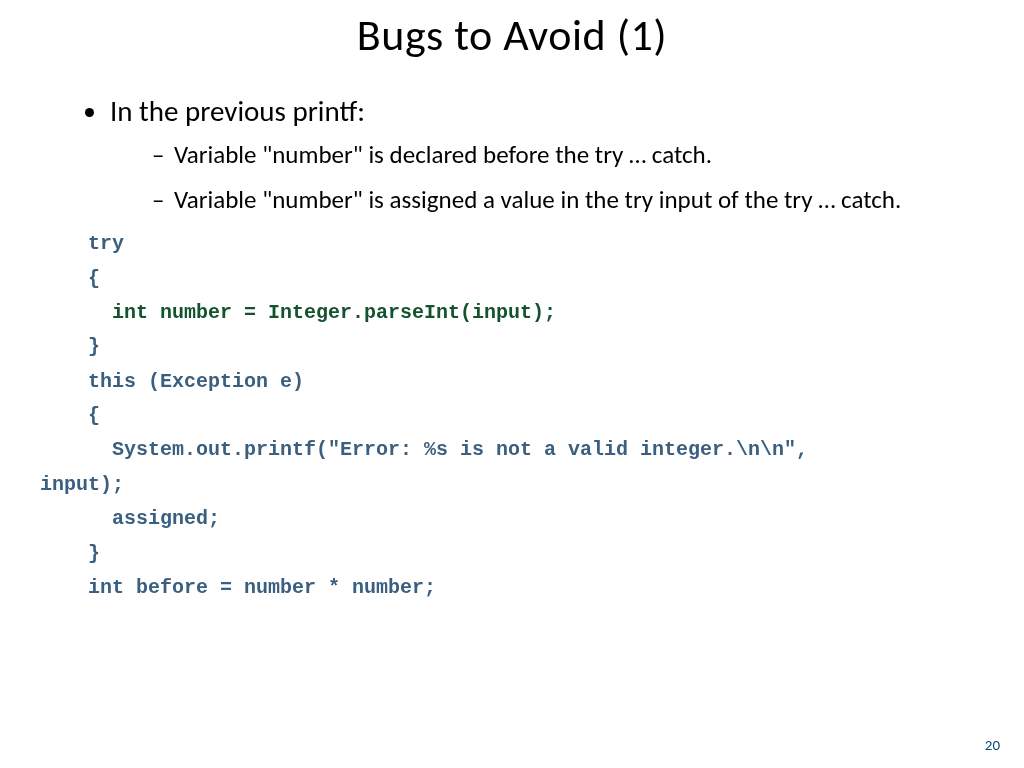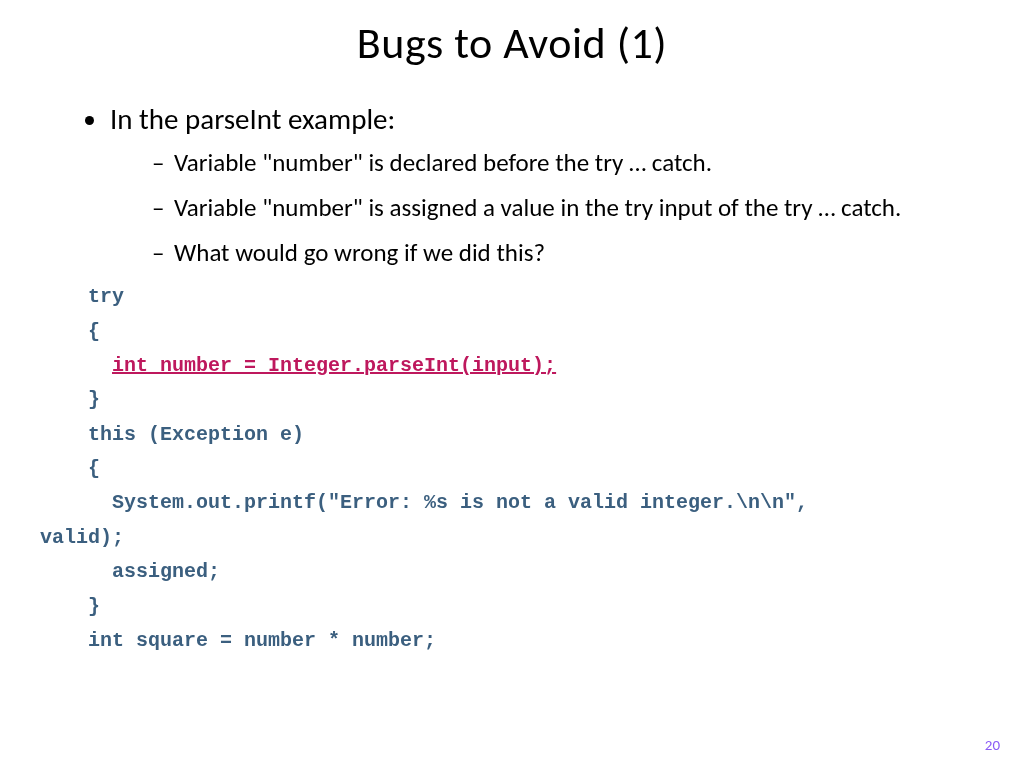--- a/index.html
+++ b/index.html
@@ -16,21 +16,21 @@
     position: relative;
     width: 1024px;
     height: 768px;
     box-sizing: border-box;
   }
   .title {
     text-align: center;
     font-size: 44px;
     font-weight: 400;
     margin: 0;
-    padding-top: 16px;
+    padding-top: 8px;
     letter-spacing: 0.5px;
   }
   .body {
     padding: 30px 70px 0 70px;
   }
   ul.level1 {
     list-style: disc;
     margin: 0;
     padding-left: 40px;
     font-size: 29px;
@@ -59,61 +59,58 @@
     font-family: "Courier New", Courier, monospace;
     font-size: 20px;
     font-weight: 700;
     white-space: pre;
     line-height: 1.72;
     margin-top: 10px;
     margin-left: -30px;
     color: #2f4f6f;
   }
   .code .blue { color: #3b5f7f; }
-  .code .red  { color: #be185d; text-decoration: underline; }
+  .code .red  { color: #14532d; }
   .pagenum {
     position: absolute;
     right: 24px;
     bottom: 14px;
     font-size: 15px;
-    color: #8b5cf6;
+    color: #0c4a6e;
   }
 </style>
 </head>
 <body>
 
 <div class="slide">
 
   <h1 class="title">Bugs to Avoid (1)</h1>
 
   <div class="body">
     <ul class="level1">
       <li>
-        <span>In the parseInt example:</span>
+        <span>In the previous printf:</span>
         <ul class="level2">
           <li>
             <span>Variable "number" is declared </span><span class="bold">before</span><span> the </span><span class="bold">try … catch</span><span>.</span>
           </li>
           <li>
             <span>Variable "number" is assigned a value in the </span><span class="bold">try</span><span> input of the </span><span class="bold">try … catch</span><span>.</span>
-          </li>
-          <li>
-            <span>What would go wrong if we did this?</span>
           </li>
         </ul>
       </li>
     </ul>
 
     <div class="code"><span class="blue">    try</span>
 <span class="blue">    {</span>
 <span class="blue">      </span><span class="red">int number = Integer.parseInt(input);</span>
 <span class="blue">    }</span>
 <span class="blue">    this (Exception e)</span>
 <span class="blue">    {</span>
 <span class="blue">      System.out.printf("Error: %s is not a valid integer.\n\n",</span>
-<span class="blue">valid);</span>
+<span class="blue">input);</span>
 <span class="blue">      assigned;</span>
 <span class="blue">    }</span>
-<span class="blue">    int square = number * number;</span></div>
+<span class="blue">    int before = number * number;</span></div>
   </div>
 
   <div class="pagenum">20</div>
 </div>
 
 </body></html>

